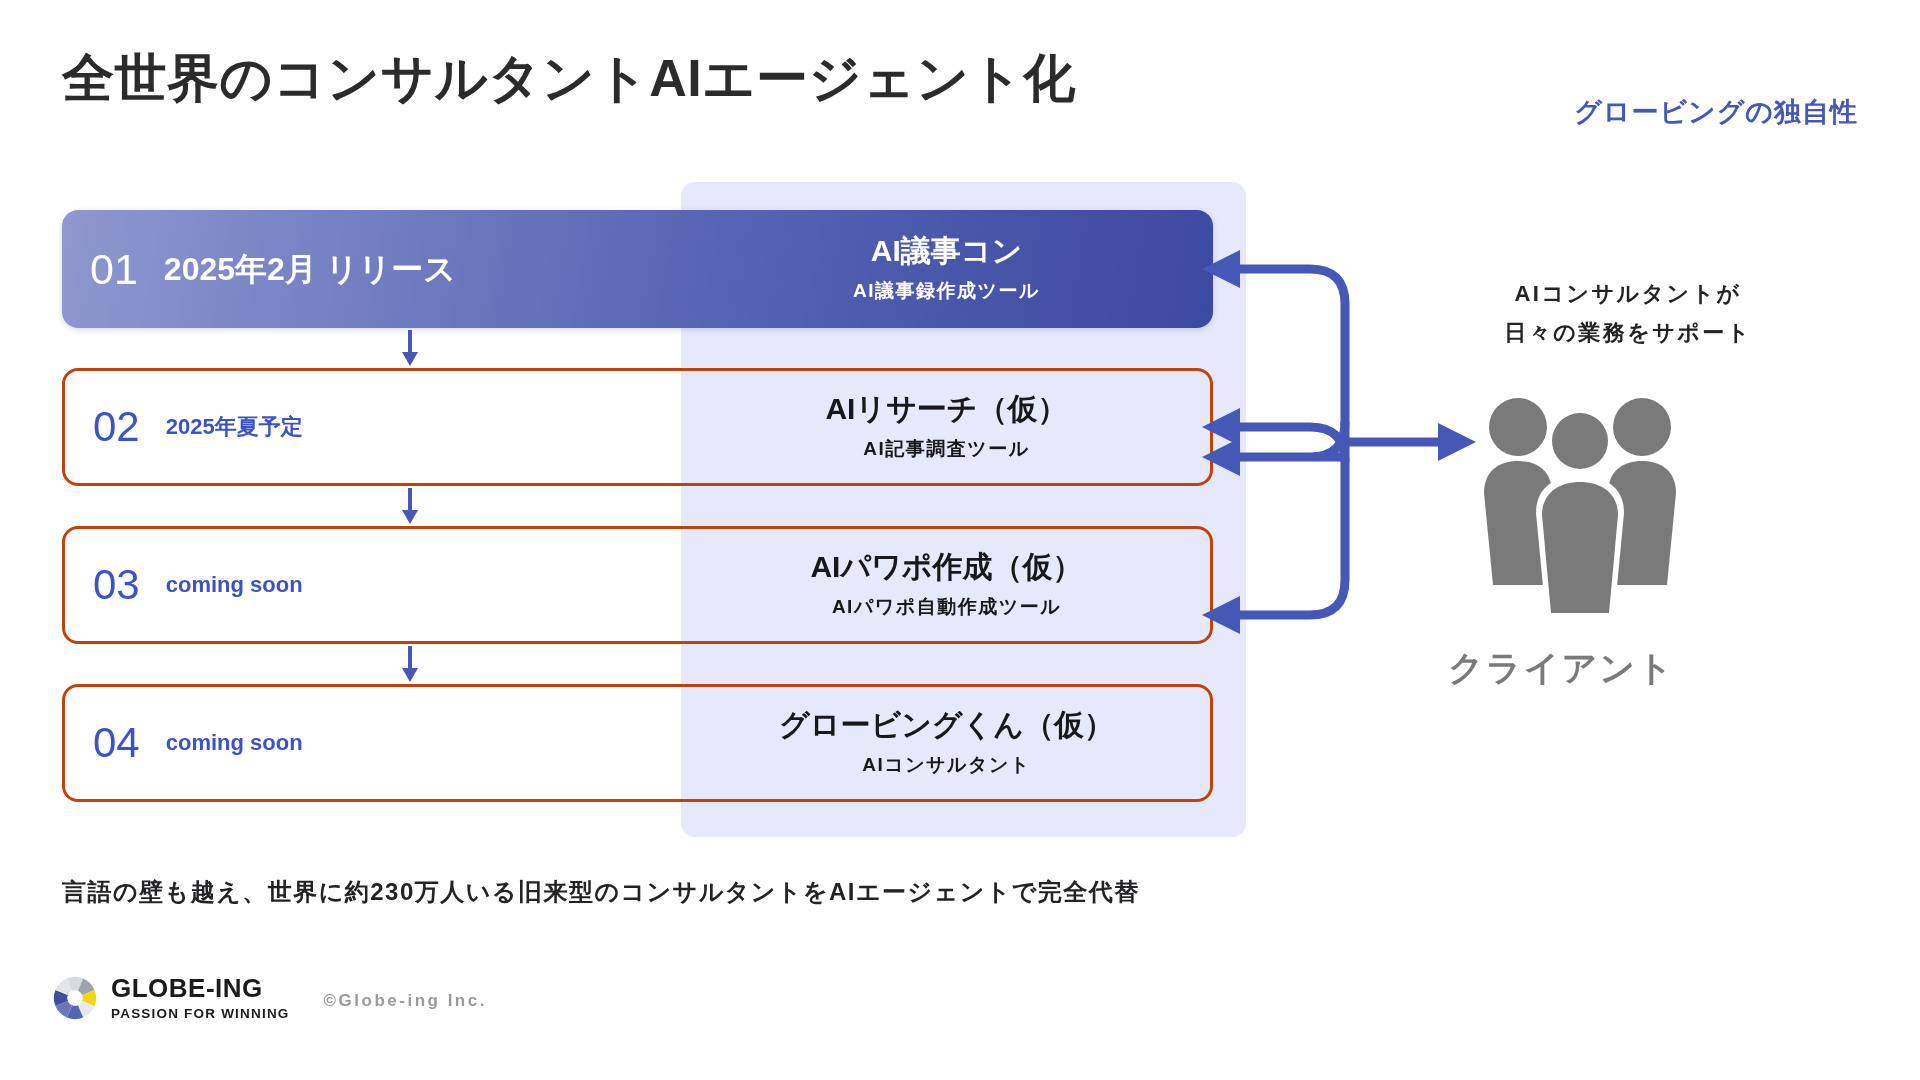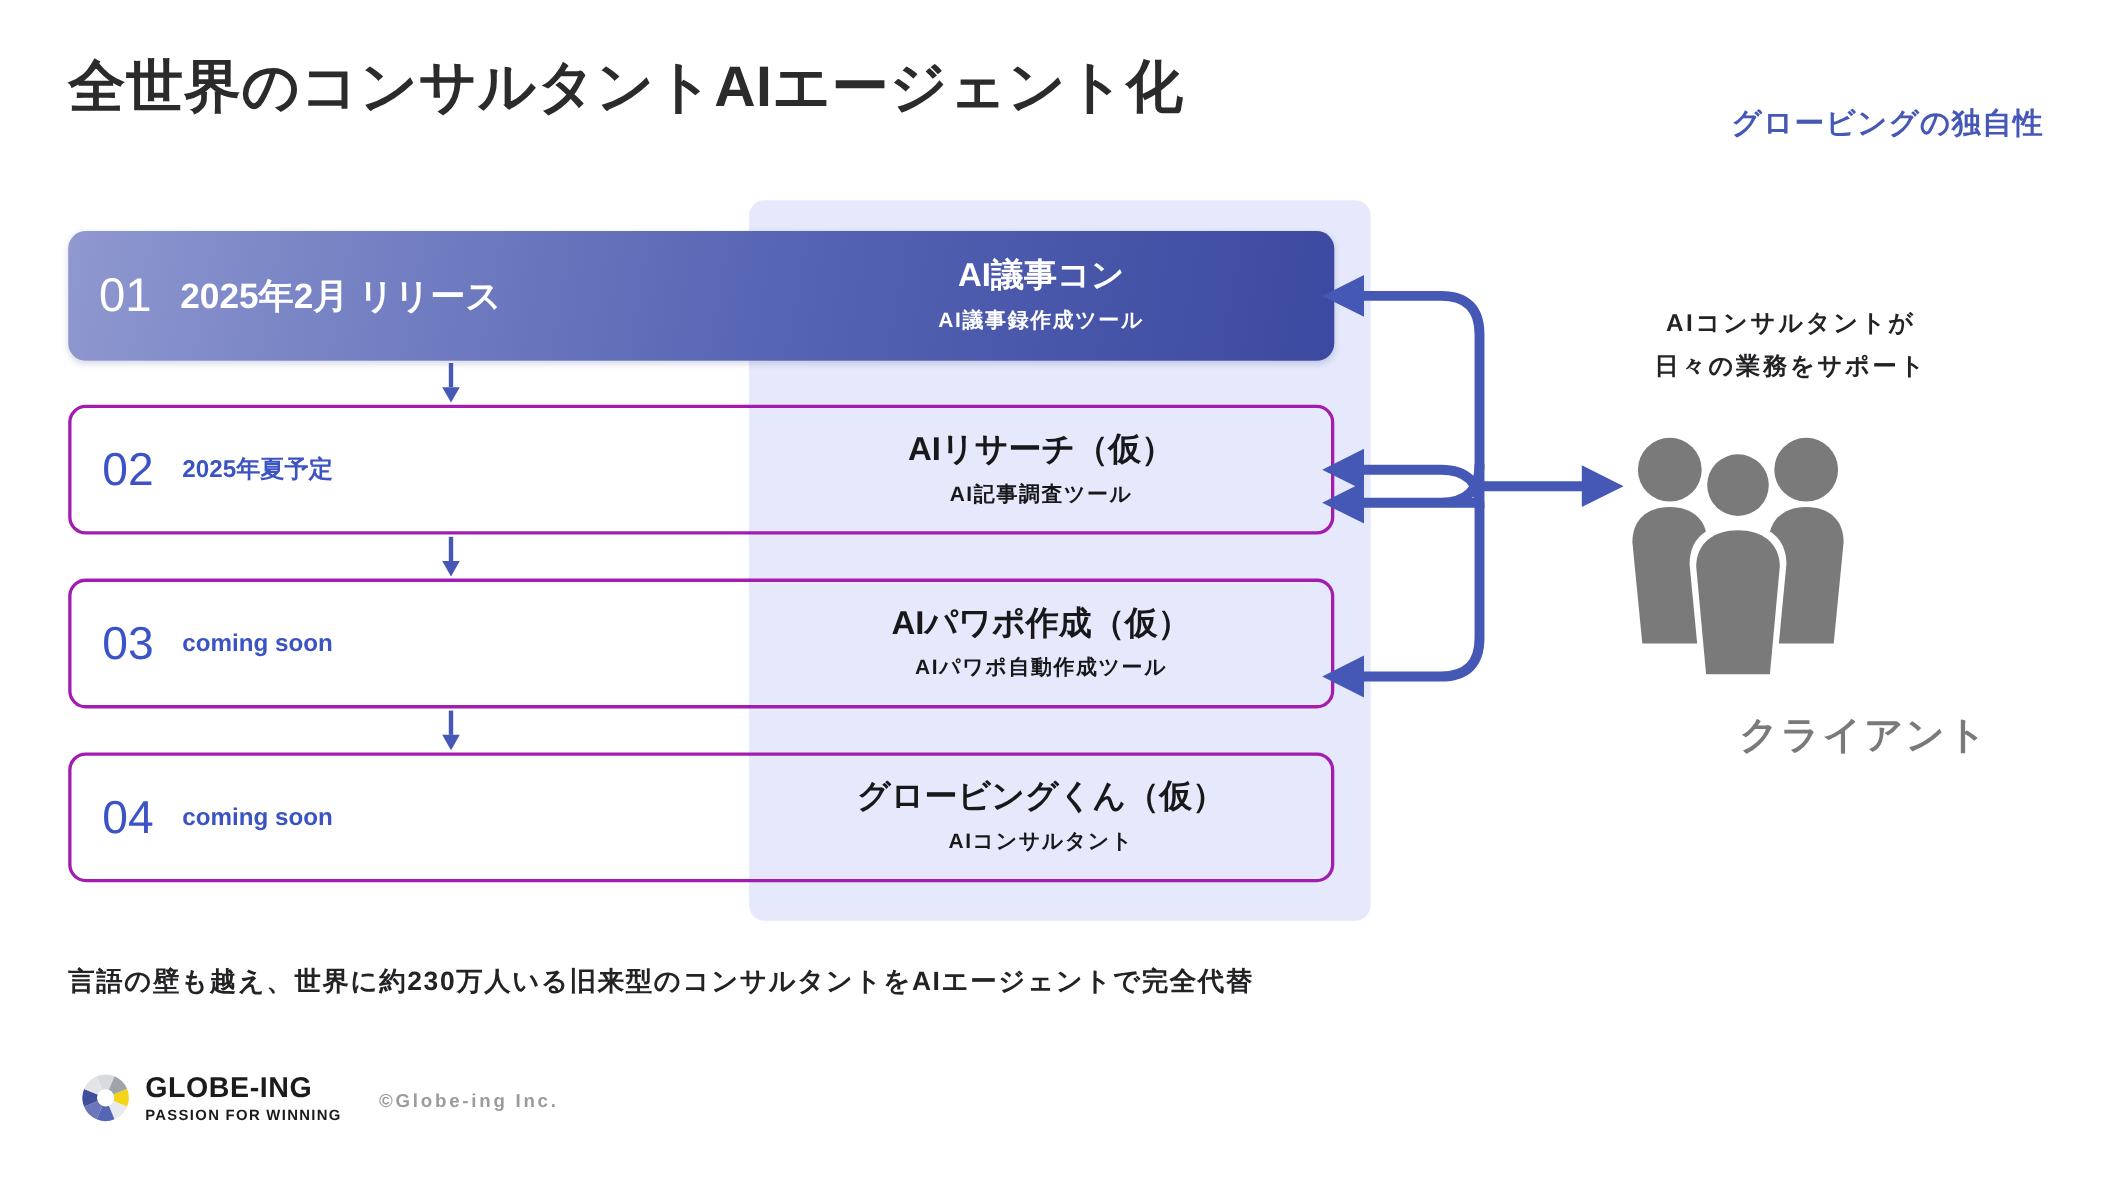--- a/index.html
+++ b/index.html
@@ -27,21 +27,21 @@
   
   .panel{
     position:absolute;left:681px;top:182px;width:565px;height:655px;
     background:#e6e9fb;border-radius:14px;
   }
 
   
   .rows{position:absolute;left:62px;top:210px;width:1152px;}
   .row{
     position:absolute;left:0;width:1151px;height:118px;
-    border:3px solid #a21caf;border-radius:16px;
+    border:3px solid #c2410c;border-radius:16px;
     box-sizing:border-box;
     background:transparent;
   }
   .row.r1{
     top:0;
     border:none;
     background:linear-gradient(100deg,#8f98cf 0%,#7b86c6 18%,#5463b3 58%,#3c49a0 100%);
     box-shadow:0 2px 6px rgba(40,50,120,.18);
   }
   .row.r2{top:158px;}
@@ -94,33 +94,33 @@
 
   
   .support-text{
     position:absolute;left:1448px;top:275px;width:360px;
     text-align:center;font-size:22px;font-weight:700;color:#232326;
     letter-spacing:2.5px;line-height:1.75;
   }
   .people{position:absolute;left:1470px;top:395px;}
   .client-label{
     position:absolute;left:1448px;top:645px;width:360px;
-    text-align:right;font-size:35px;font-weight:700;color:#7a7a7a;
+    text-align:left;font-size:35px;font-weight:700;color:#7a7a7a;
     letter-spacing:2px;
   }
 
   
   .caption{
     position:absolute;left:62px;top:876px;
     font-size:24px;font-weight:700;color:#232326;
     letter-spacing:1.5px;white-space:nowrap;
   }
 
   
-  .footer{position:absolute;left:73px;top:975px;display:flex;align-items:center;}
+  .footer{position:absolute;left:52px;top:975px;display:flex;align-items:center;}
   .logo-mark{width:46px;height:46px;flex:0 0 auto;}
   .logo-text{margin-left:13px;}
   .logo-name{
     font-size:26px;font-weight:700;color:#1b1b1b;letter-spacing:.5px;line-height:1;
   }
   .logo-tag{
     font-size:13.5px;font-weight:600;color:#1b1b1b;letter-spacing:1.2px;
     margin-top:6px;line-height:1;
   }
   .copyright{

